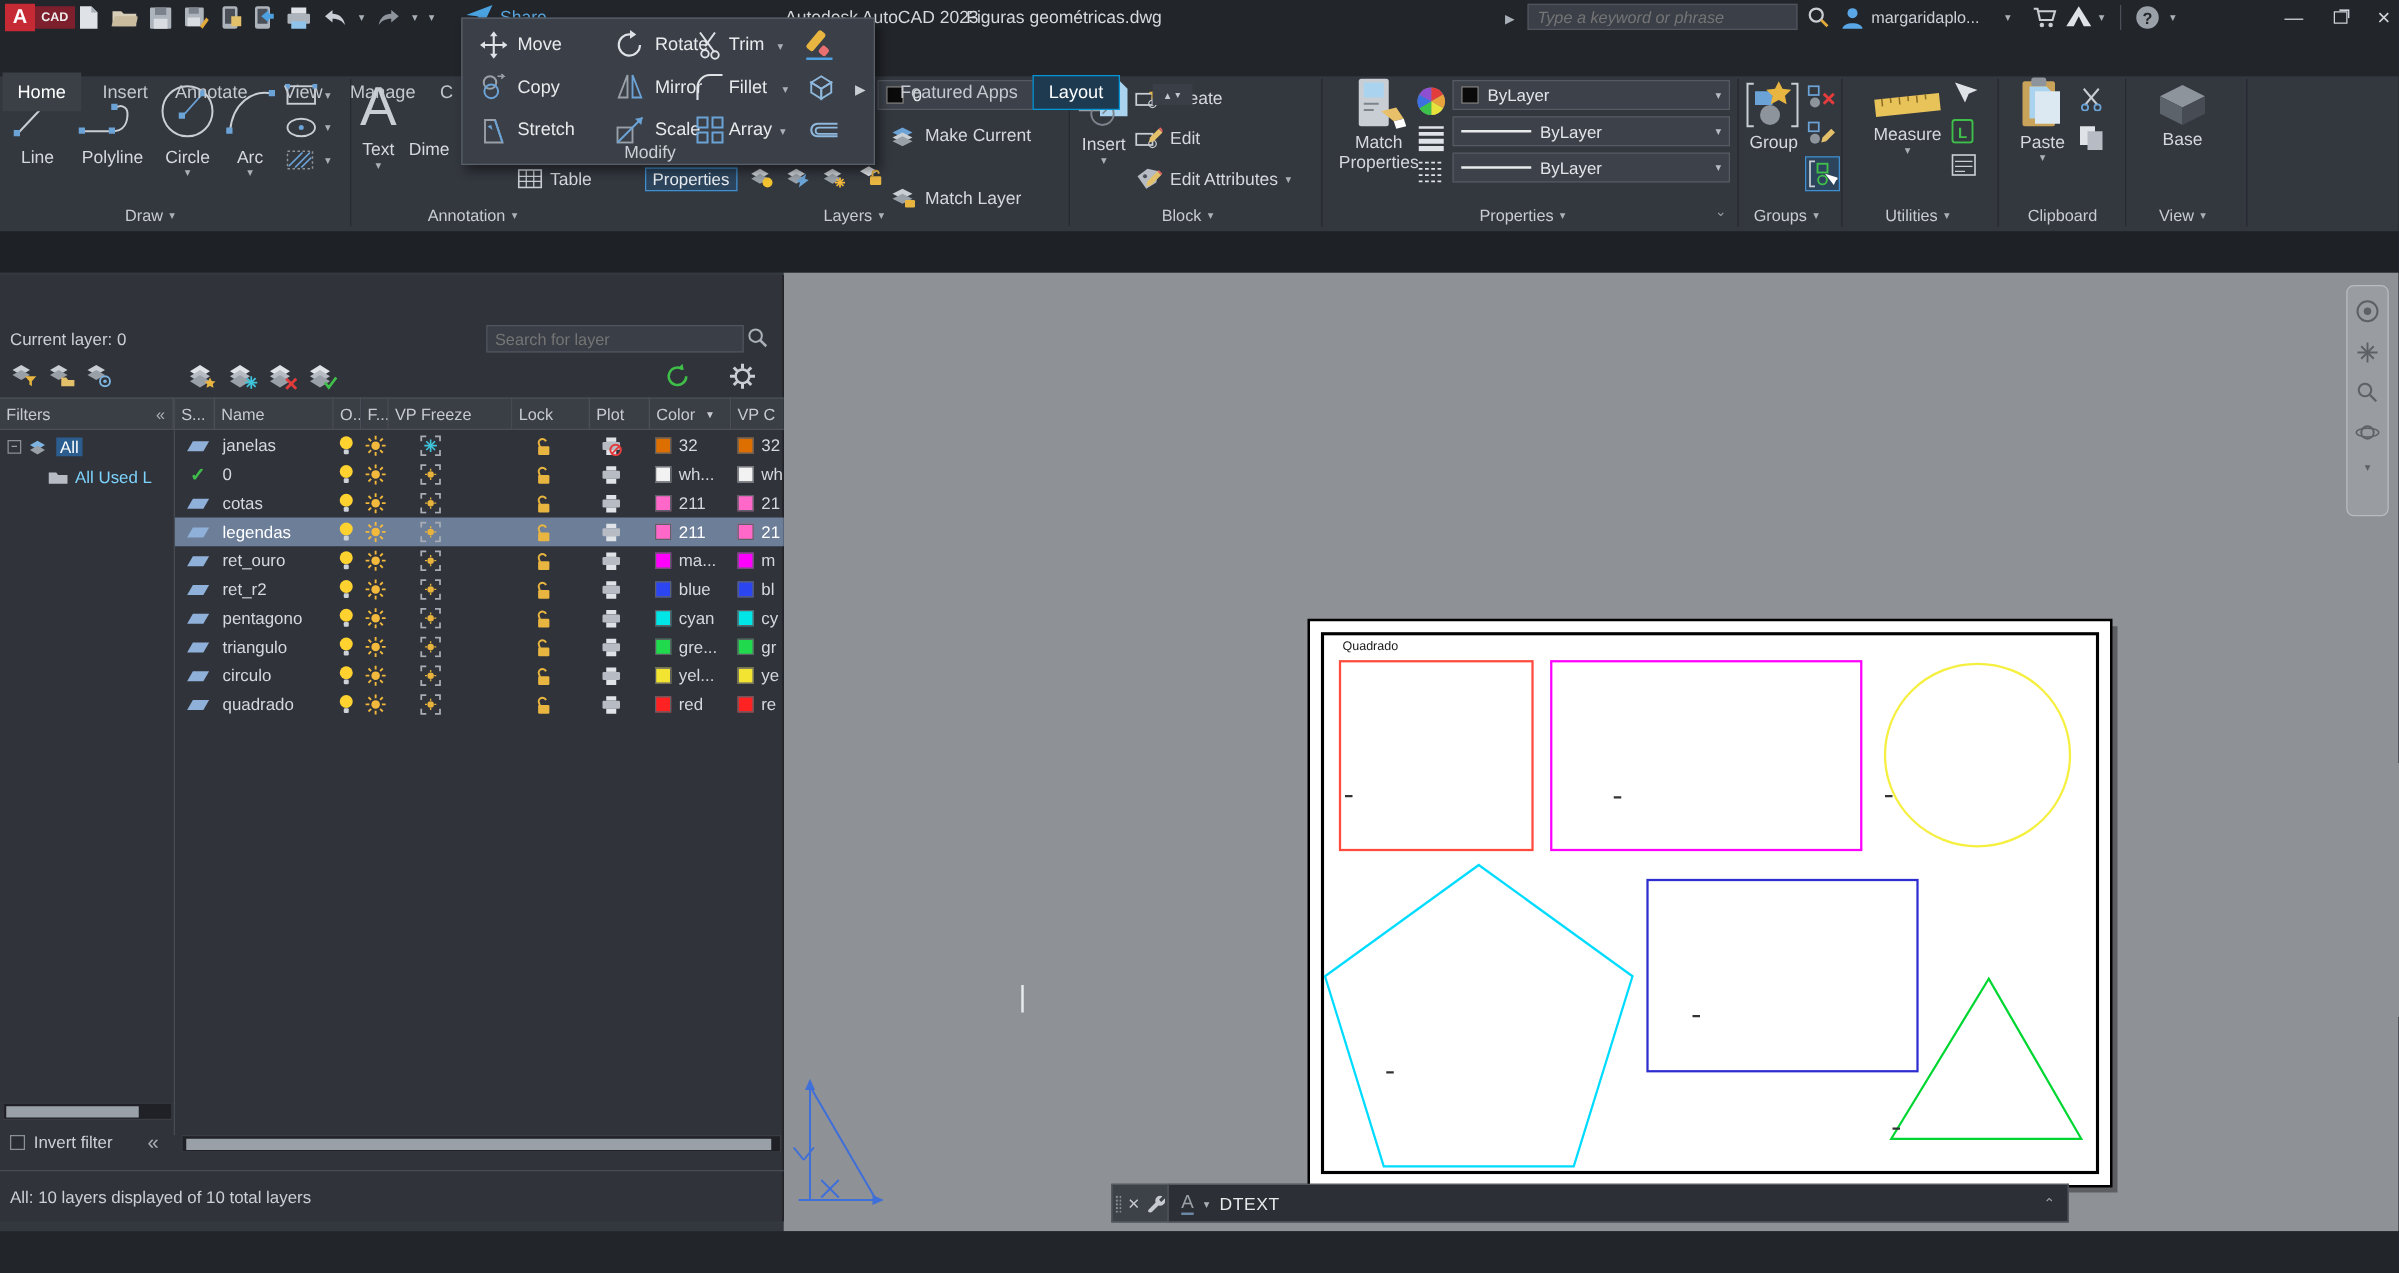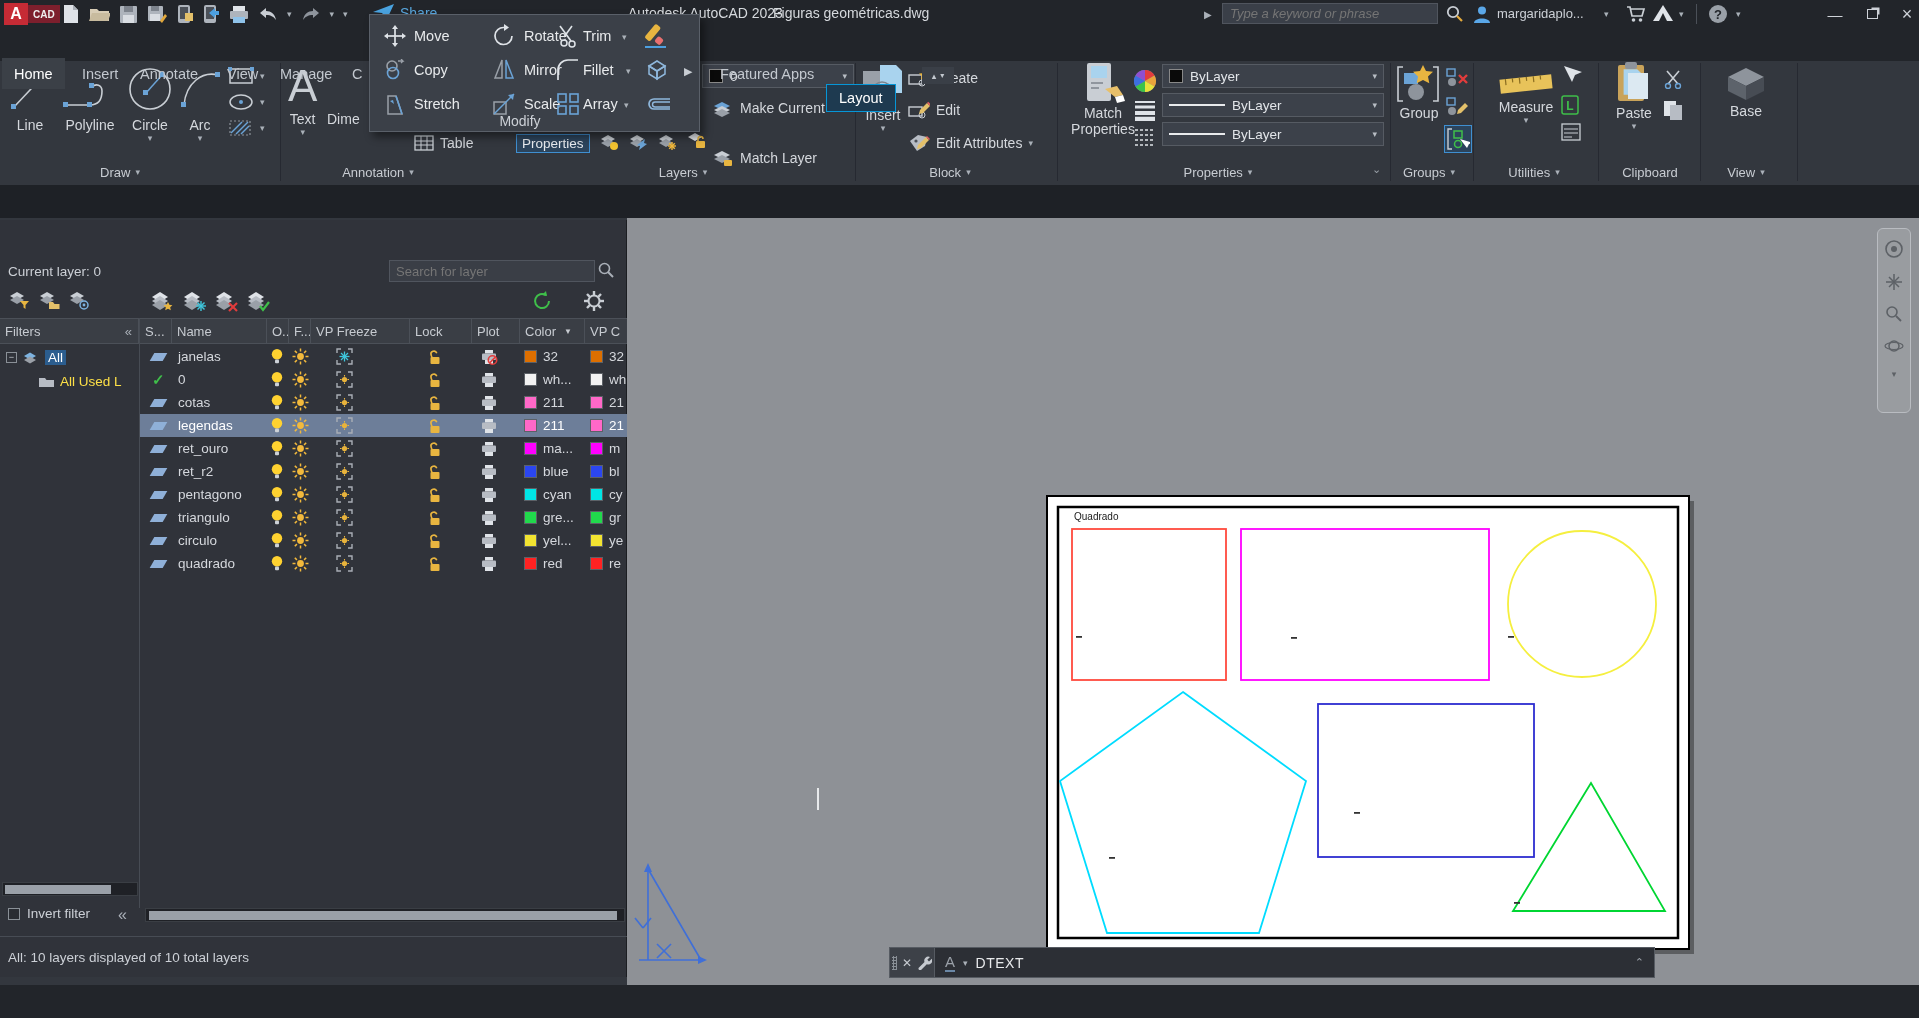--- a/index.html
+++ b/index.html
@@ -50,21 +50,21 @@
   .grip{position:absolute;left:7px;top:7px;width:6px;height:14px;background-image:radial-gradient(#7a8089 1px,transparent 1.2px);background-size:3px 3px;}
   .pal-sub{font-size:13.5px;color:#ccd0d6;}
   .srch{left:389px;top:40px;width:206px;height:22px;background:#3a3e46;border:1px solid #50555e;color:#959ba3;font-size:13px;padding:0 6px;}
   .colhead{top:98px;height:26px;background:#3a3e45;border-right:1px solid #4b5058;border-top:1px solid #4b5058;border-bottom:1px solid #4b5058;display:flex;align-items:center;font-size:13px;color:#c7cbd1;padding-left:5px;overflow:hidden;white-space:nowrap;}
   .lrow{left:140px;height:23px;width:487px;display:flex;align-items:center;font-size:13.5px;color:#d5d8dd;}
   .lrow.sel{background:#6d7e99;color:#fff;}
   .cell{position:absolute;display:flex;align-items:center;}
   .par{display:inline-block;width:13px;height:8px;background:#8fb0d8;transform:skewX(-30deg);}
   .chk{color:#3fbf4a;font-weight:bold;font-size:15px;}
   .csw{display:inline-block;width:13px;height:13px;border:1px solid #5c6167;}
-  .treetxt{font-size:13.5px;color:#fde047;}
+  .treetxt{font-size:13.5px;color:#7dd3fc;}
   .hl{background:#2b5d8e;color:#fff;padding:0 3px;}
   .scrolltrack{background:#1f2126;border:1px solid #3a3e44;}
   .scrollthumb{position:absolute;top:2px;height:9px;background:#9aa0a8;}
   .chkbox{width:12px;height:12px;border:1px solid #8a9097;background:#2a2d33;}
   
   .canvasarea{left:627px;top:218px;width:1292px;height:767px;background:#8e9196;z-index:1;}
   .navbar{left:1250px;top:10px;width:34px;height:185px;border:1px solid #b9bcc1;border-radius:6px;background:rgba(255,255,255,.10);display:flex;flex-direction:column;align-items:center;gap:14px;padding-top:10px;color:#5d6166;}
   .caret-i{left:190px;top:570px;width:2px;height:22px;background:#e8eaec;}
   
   .cmdbar{left:889px;top:947px;width:766px;height:31px;z-index:30;display:flex;}
@@ -199,21 +199,21 @@
   </div>
 
   <div class="ab tabrow">
     <div class="ab rtab active" style="left:2px;">Home</div>
     <div class="ab rtab" style="left:70px;">Insert</div>
     <div class="ab rtab" style="left:128px;">Annotate</div>
     <div class="ab rtab" style="left:215px;">View</div>
     <div class="ab rtab" style="left:268px;">Manage</div>
     <div class="ab rtab" style="left:340px;">C</div>
     <div class="ab rtab" style="left:708px;">Featured Apps</div>
-    <div class="ab rtab layout" style="left:826px;margin-top:24px;">Layout</div>
+    <div class="ab rtab layout" style="left:826px;">Layout</div>
     <div class="ab collapsebtn">
         <span>▴</span>
         <span style="font-size:8px;">▾</span>
       </div>
   </div>
 
   <div class="ab ribbon">
 
     <div class="ab psep" style="left:280px;"></div>
     <div class="ab psep" style="left:855px;"></div>

